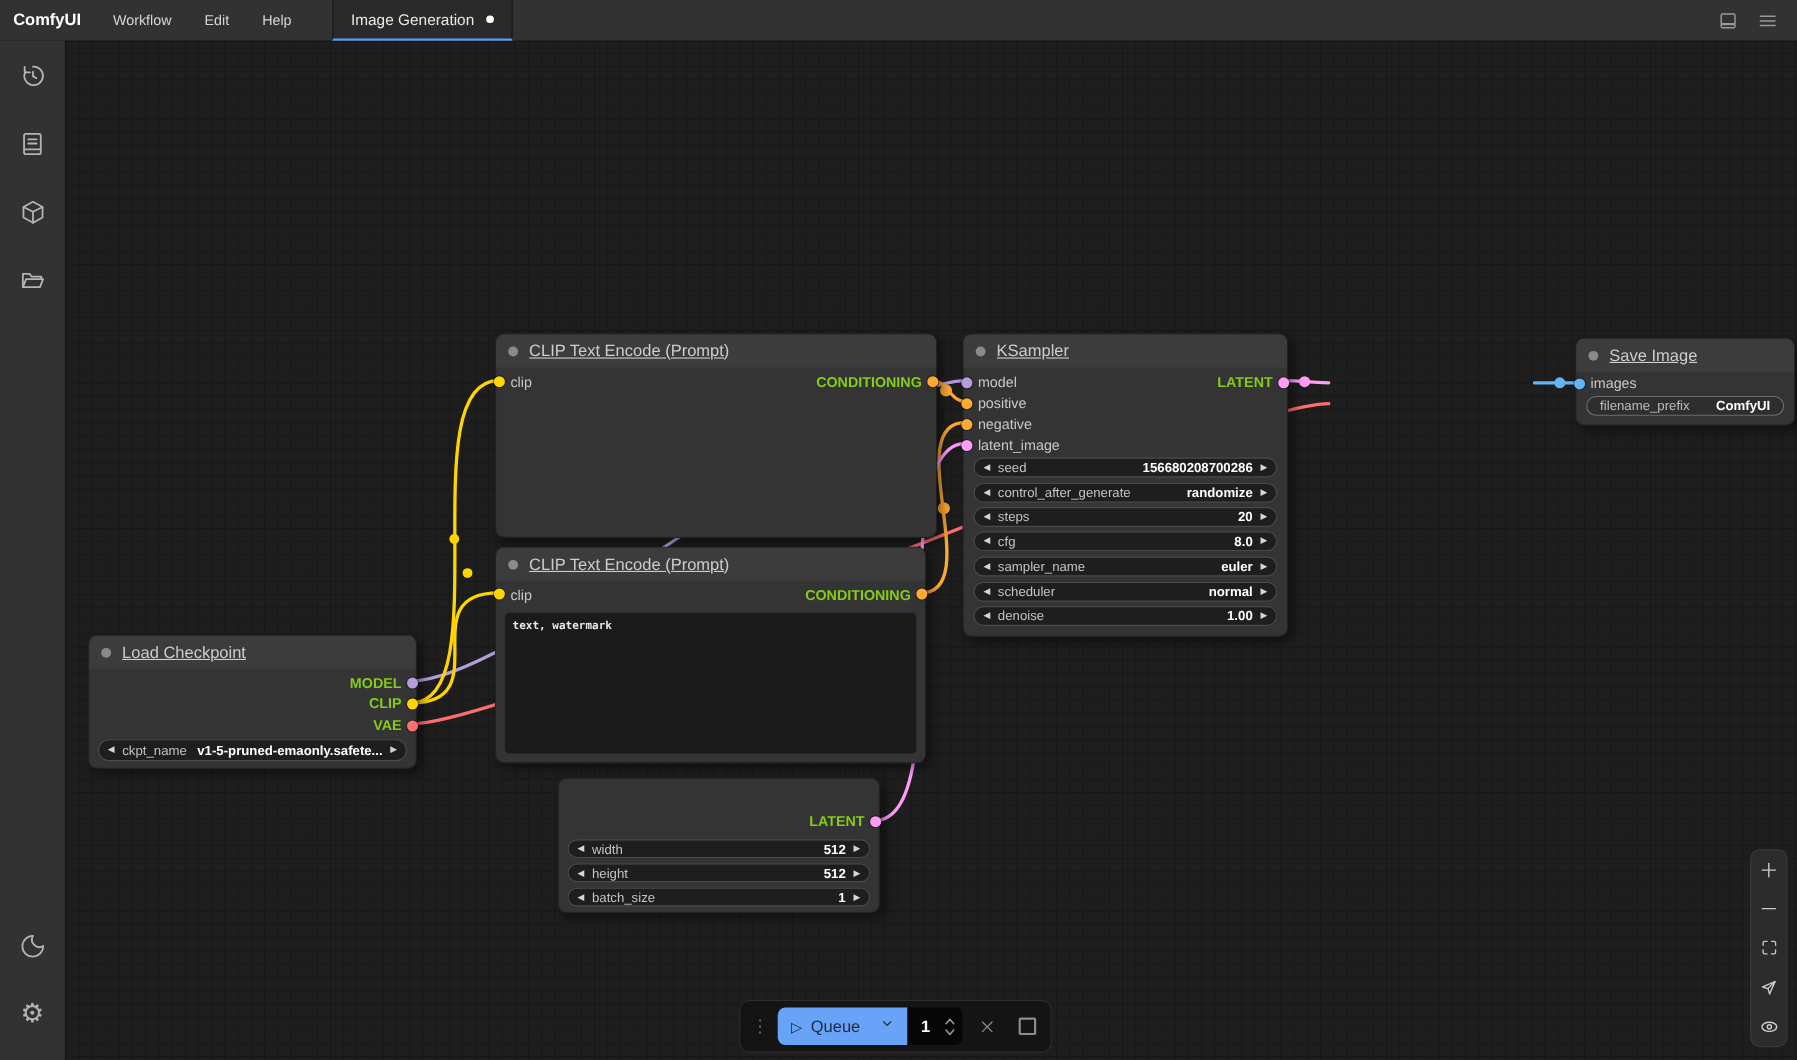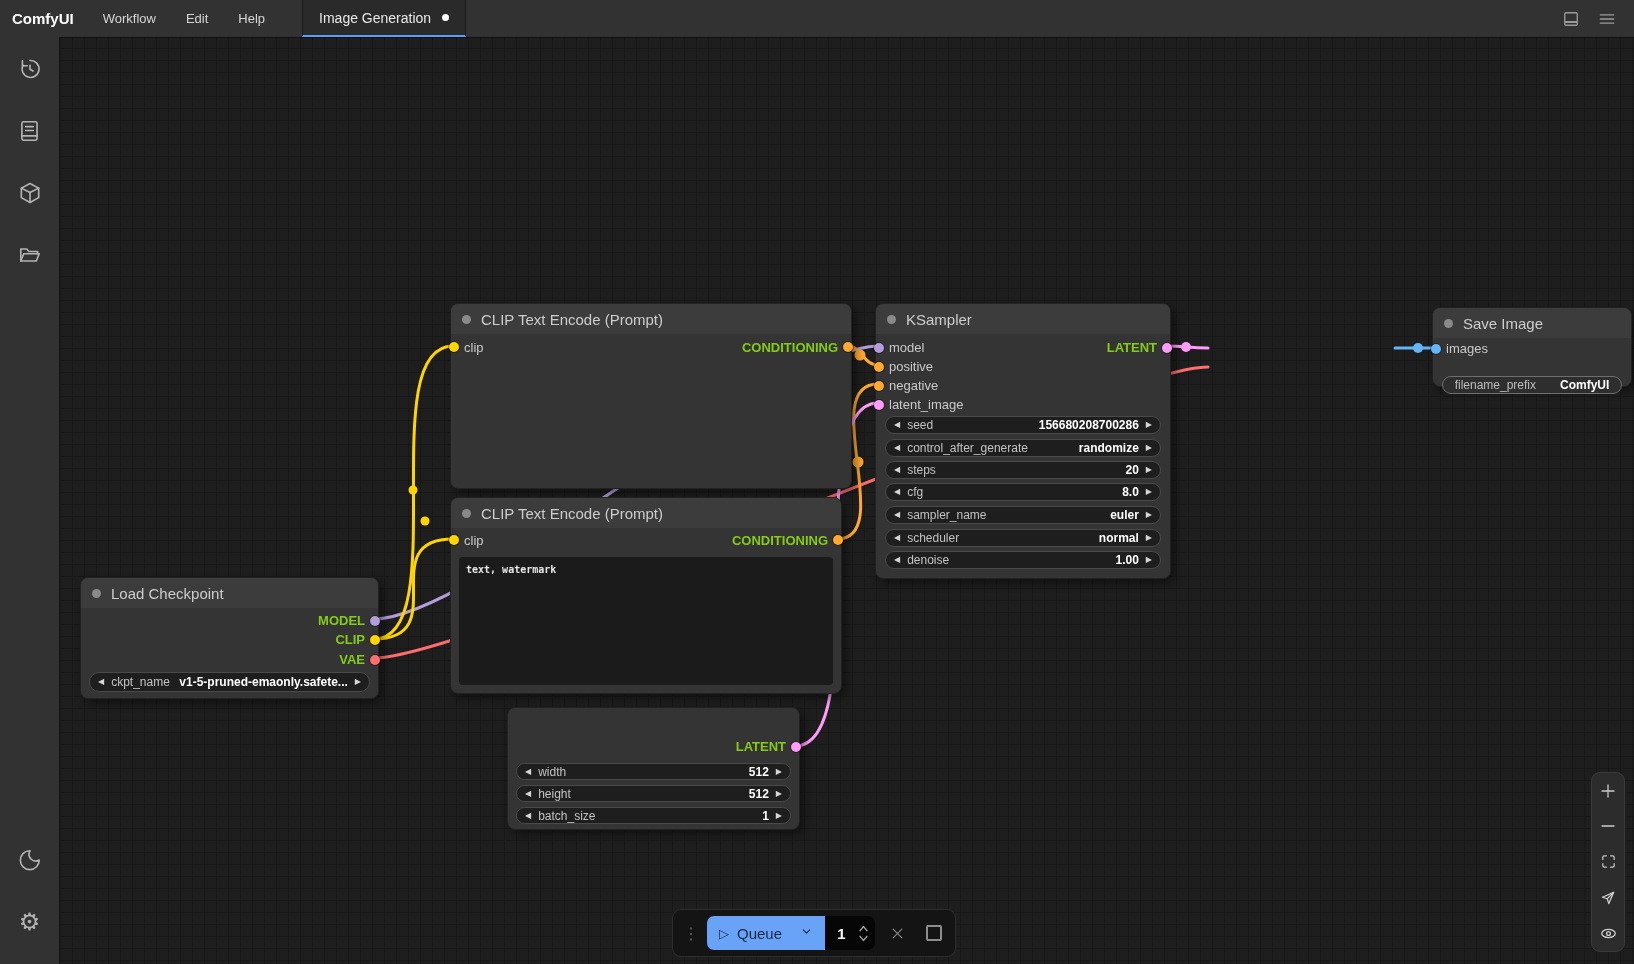--- a/index.html
+++ b/index.html
@@ -34,21 +34,21 @@
   .sb-btn svg{stroke:#b4b4b4;fill:none;stroke-width:1.5;stroke-linecap:round;stroke-linejoin:round;}
   .sb-spacer{flex:1;}
   .gear-glyph{font-size:24px;color:#b4b4b4;line-height:1;}
 
   
   .node{position:absolute;background:#343434;border:1px solid #222;border-radius:8px;z-index:2;
     box-shadow:4px 4px 10px rgba(0,0,0,.45);color:#c9c9c9;}
   .nheader{display:flex;align-items:center;gap:10px;height:30px;padding:0 11px;background:#3c3c3c;
     border-radius:7px 7px 0 0;font-size:15px;color:#cdcdcd;}
   .ndot{width:9px;height:9px;border-radius:50%;background:#8a8a8a;flex:0 0 auto;}
-  .ntitle{white-space:nowrap;overflow:hidden;}
+  .ntitle{white-space:nowrap;overflow:hidden;text-decoration:underline;}
   .row{position:absolute;left:0;right:0;display:flex;align-items:center;padding:0 13px;font-size:13px;height:19px;}
   .in-label{color:#c9c9c9;}
   .out-label{margin-left:auto;font-weight:bold;color:#84cc16;text-align:right;}
   .pdot{position:absolute;width:10px;height:10px;border-radius:50%;top:50%;margin-top:-5px;box-shadow:0 0 0 1px rgba(0,0,0,.35);}
   .pdot.in{left:-2px;} .pdot.out{right:-2px;}
   .c-model{background:#b39ddb;} .c-clip{background:#ffd500;} .c-vae{background:#ff6e6e;}
   .c-cond{background:#ffa931;} .c-latent{background:#ff9cf9;} .c-image{background:#64b5f6;}
   .widget{position:absolute;display:flex;align-items:center;gap:7px;background:#1e1e1e;border:1px solid #4a4a4a;
     border-radius:10px;font-size:12px;color:#c3c3c3;padding:0 8px;box-sizing:border-box;}
   .warr{font-size:8px;color:#d6d6d6;line-height:1;cursor:pointer;}
@@ -262,21 +262,21 @@
 
   <div class="node" style="left:1432px;top:307px;width:198px;height:78px">
     <div class="nheader">
       <span class="ndot"></span>
       <span class="ntitle">Save Image</span>
     </div>
     <div class="row" style="top:31px">
       <span class="pdot in c-image"></span>
       <span class="in-label">images</span>
     </div>
-    <div class="widget-outline" style="left:9px;top:68px;width:180px;height:18px">
+    <div class="widget-outline" style="left:9px;top:52px;width:180px;height:18px">
       <span>filename_prefix</span>
       <span class="wvalue">ComfyUI</span>
     </div>
   </div>
 
   <div id="topbar">
     <div class="logo">ComfyUI</div>
     <div class="mitem">Workflow</div>
     <div class="mitem">Edit</div>
     <div class="mitem">Help</div>

